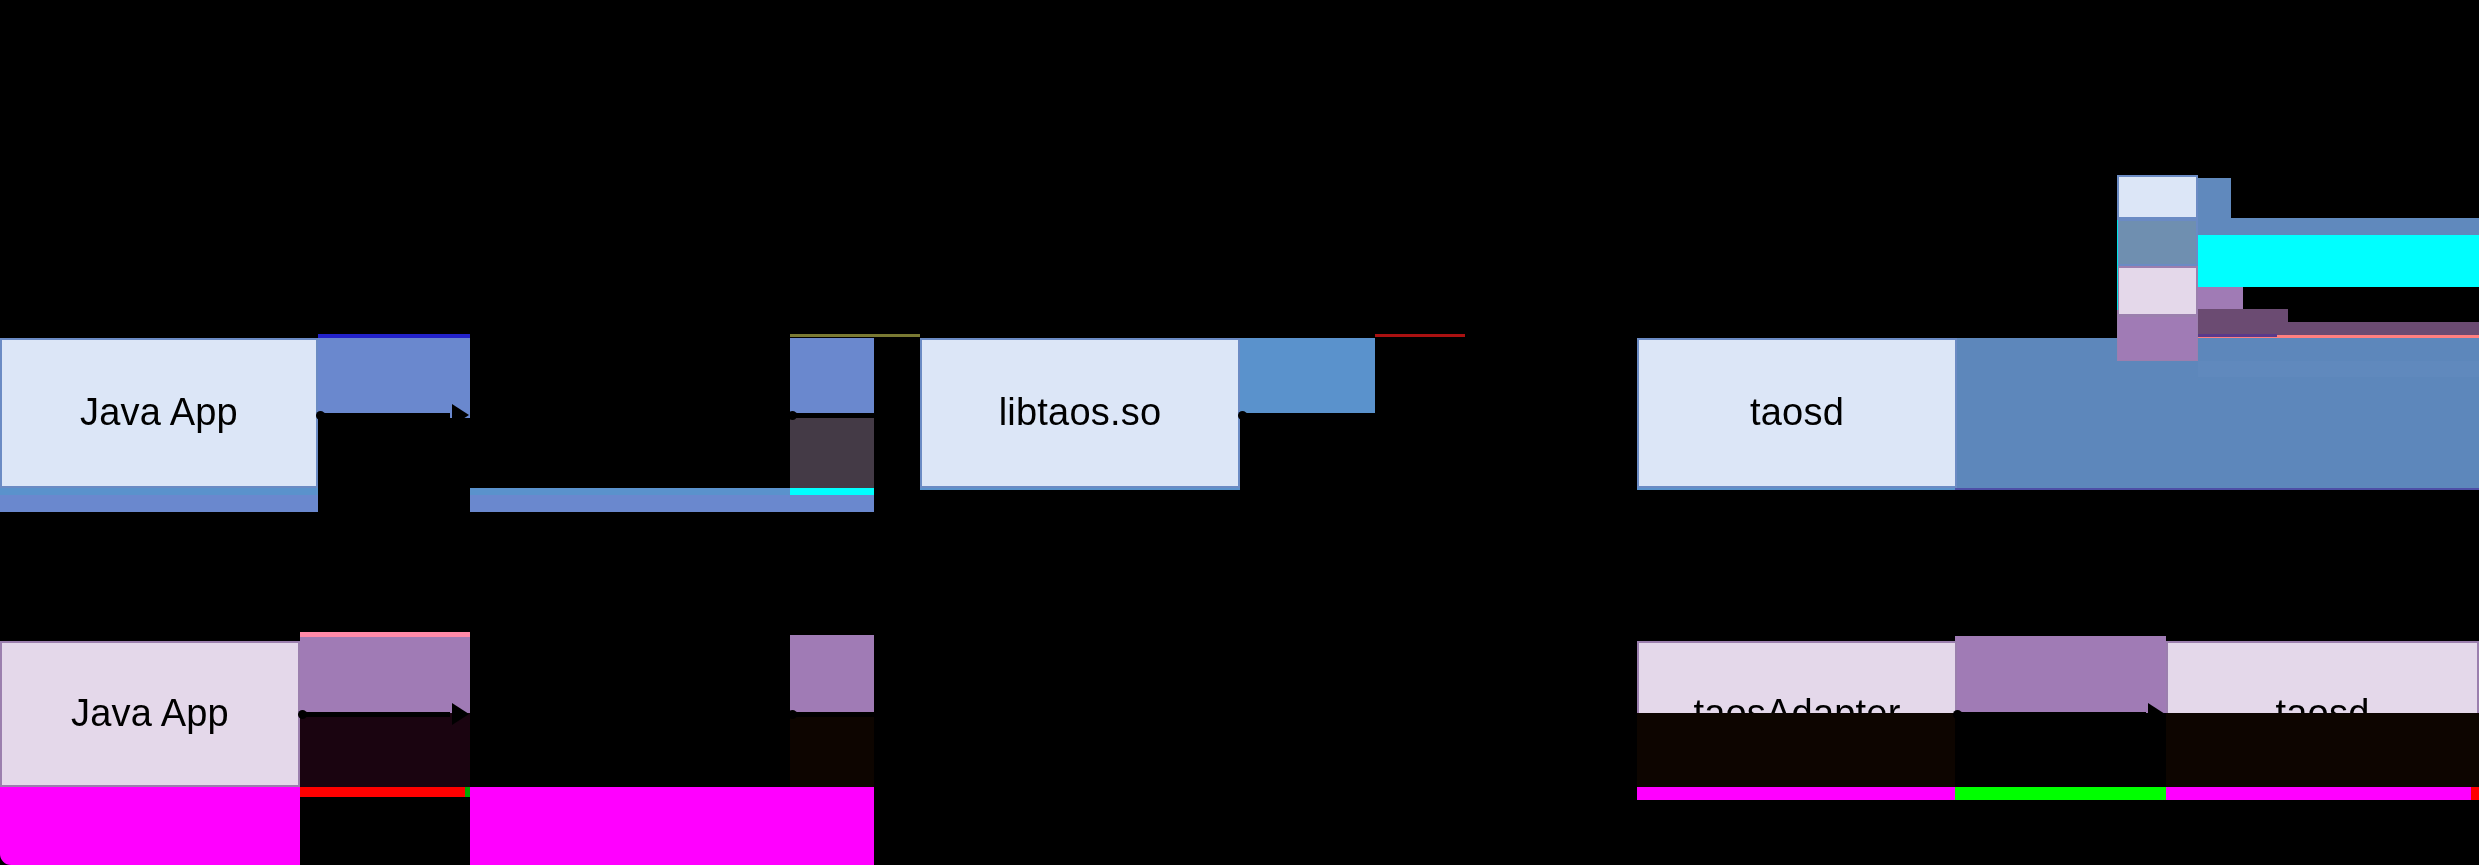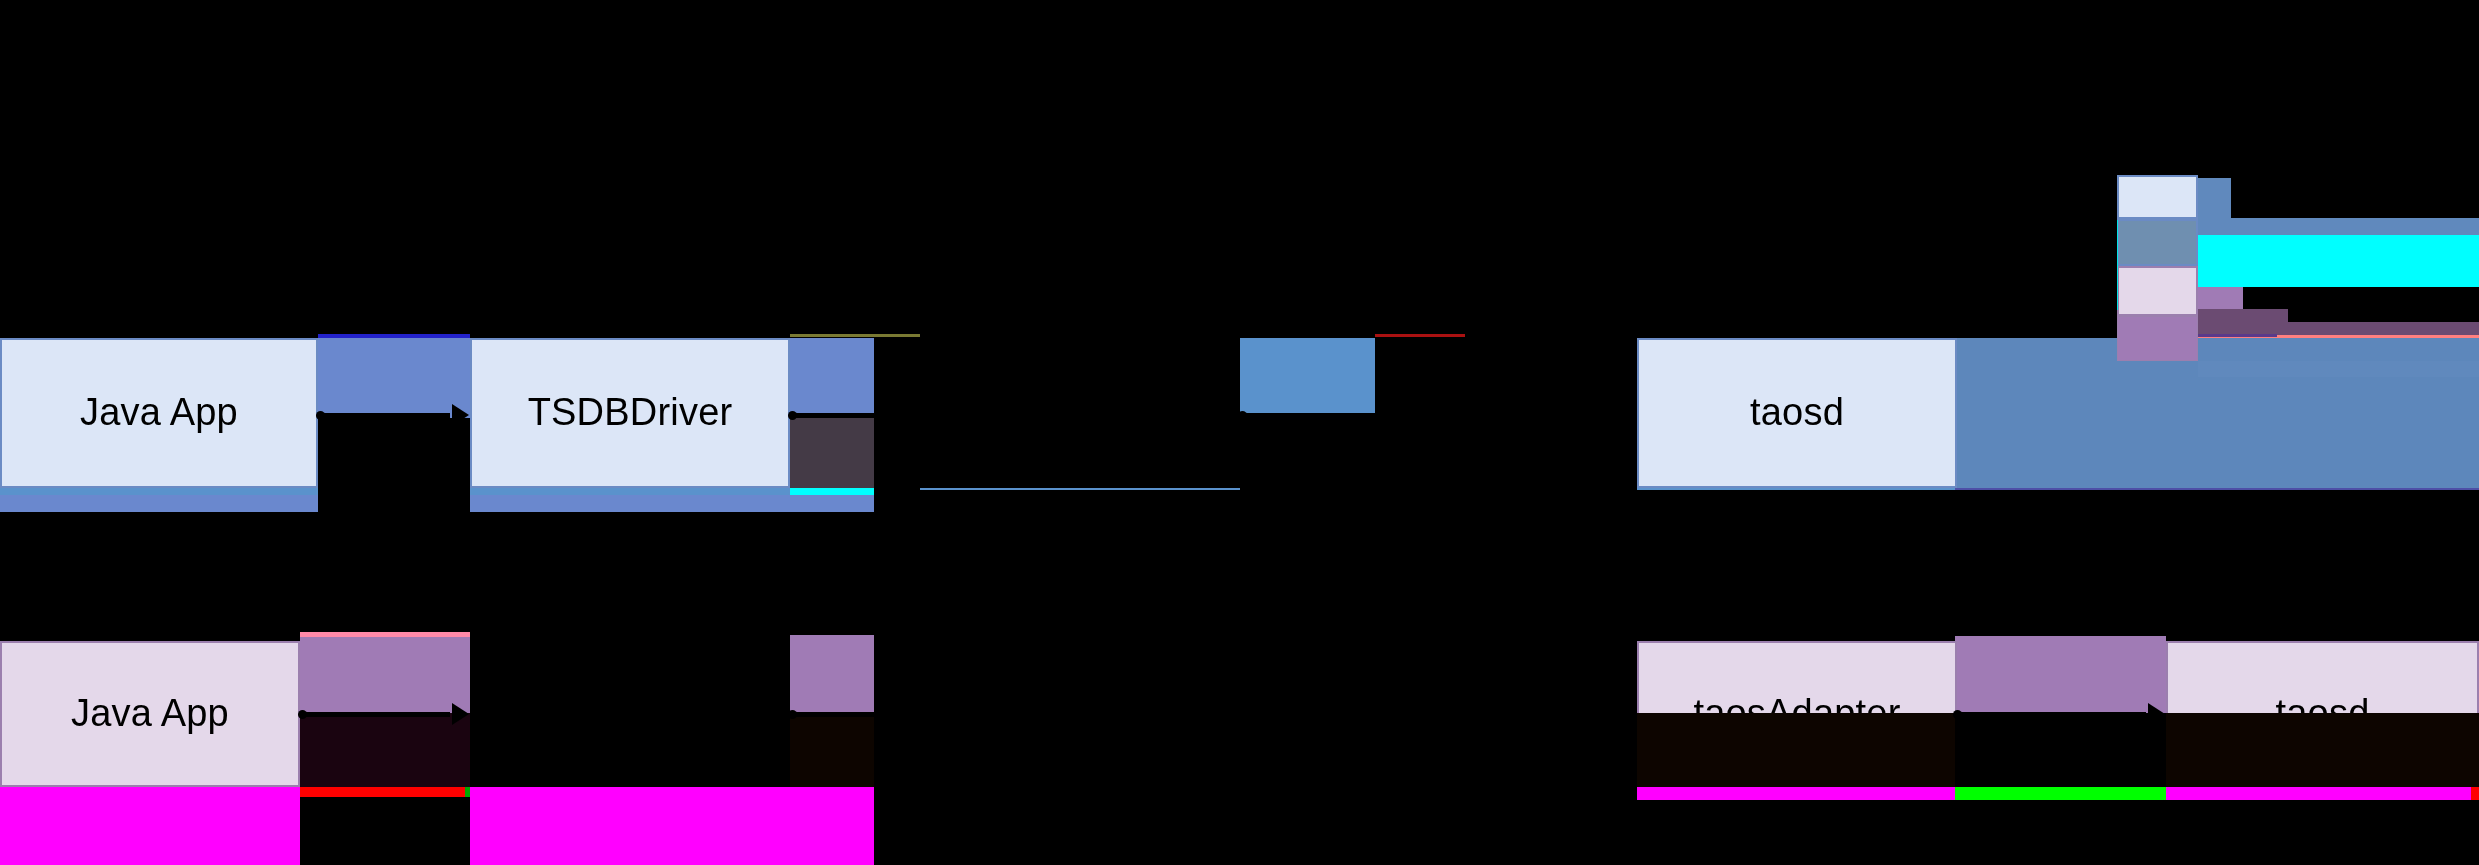--- a/index.html
+++ b/index.html
@@ -10,20 +10,21 @@
   }
   body {
     font-family: "Liberation Sans", sans-serif;
   }
   #canvas {
     position: relative;
     width: 2479px;
     height: 865px;
     background: #000000;
     overflow: hidden;
+    border-radius: 11px;
   }
 
   
   .abs { position: absolute; }
 
   
   .band { position: absolute; }
 
   
   .node {
@@ -133,24 +134,24 @@
 
   <div class="band" style="left:318px; top:334px; width:152px; height:4px; background:#2222cc;"></div>
   <div class="band" style="left:790px; top:334px; width:130px; height:3px; background:#7a7a33;"></div>
   <div class="band" style="left:1375px; top:334px; width:90px; height:3px; background:#aa1111;"></div>
   <div class="band" style="left:2117px; top:334px; width:160px; height:3px; background:#5a3a8a;"></div>
 
   <div class="node blue" style="left:0px; top:338px; width:318px; height:150px;">
     <span>Java App</span>
   </div>
 
-  <div class="node blue" style="left:470px; top:338px; width:320px; height:150px;">
-    <span>TSDBDriver</span>
-  </div>
-
+
+  <div class="node blue" style="left:920px; top:338px; width:320px; height:150px;">
+    <span>libtaos.so</span>
+  </div>
 
   <div class="node blue" style="left:1637px; top:338px; width:320px; height:150px;">
     <span>taosd</span>
   </div>
 
   <div class="node purple" style="left:0px; top:641px; width:300px; height:146px;">
     <span>Java App</span>
   </div>
 
 

